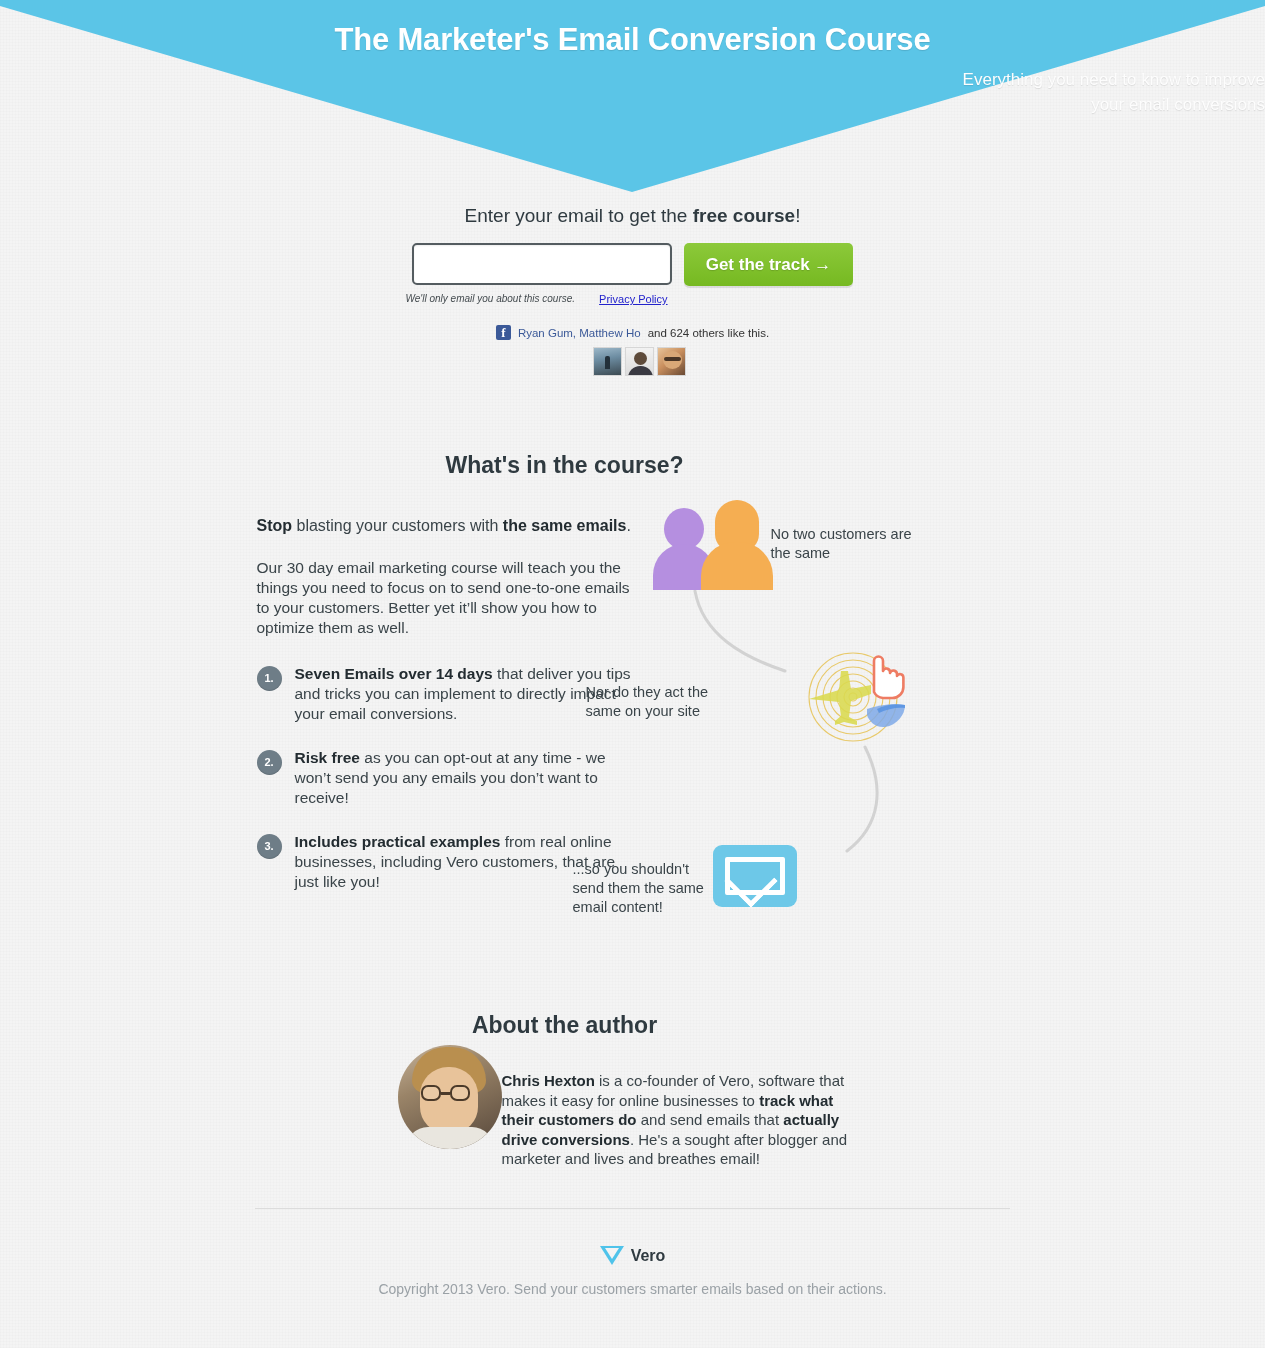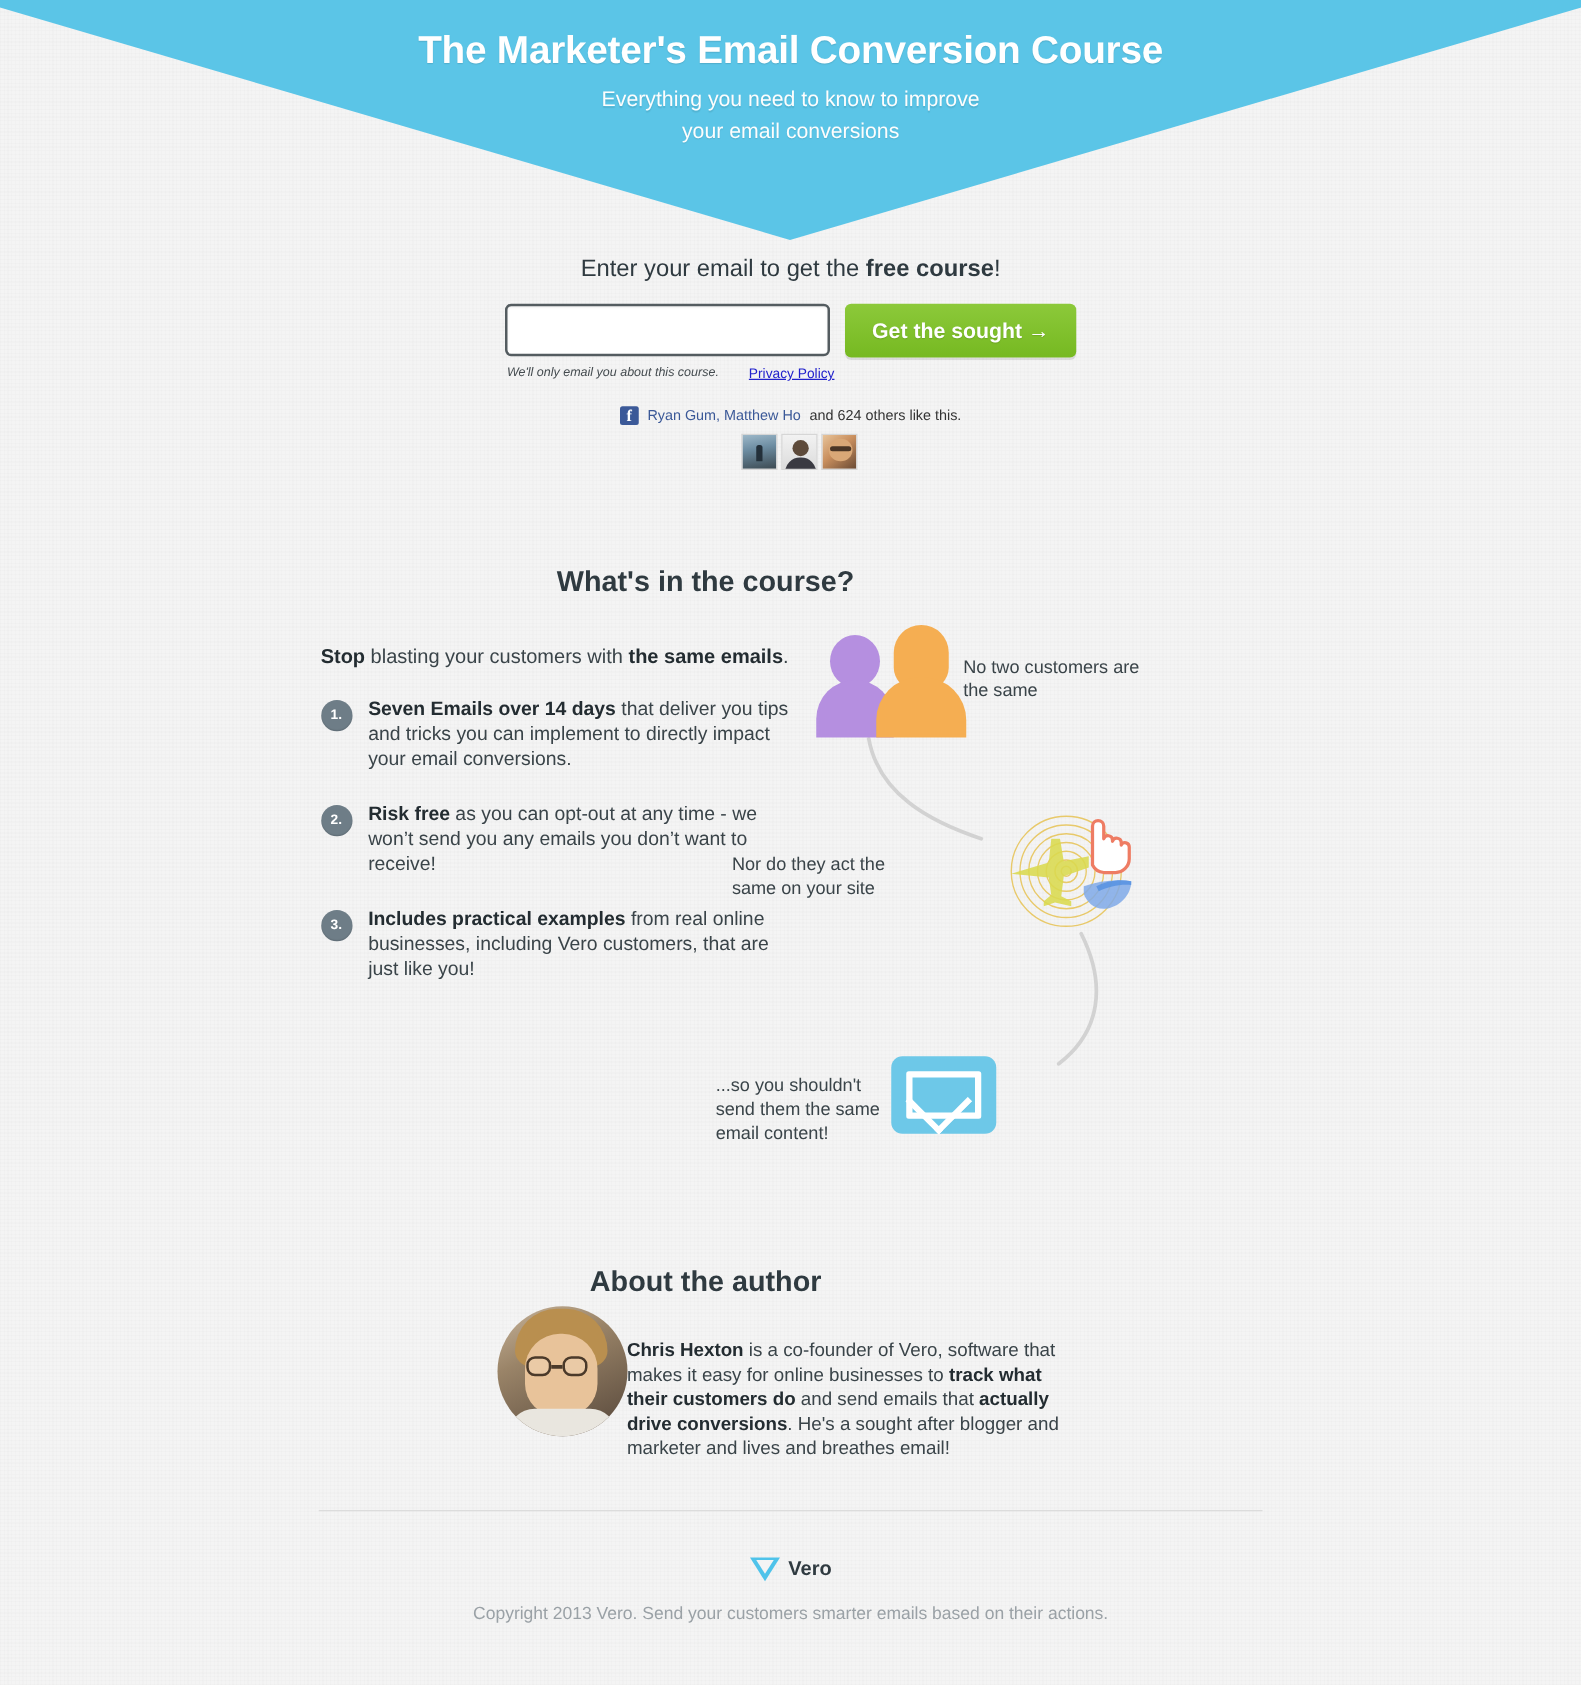--- a/index.html
+++ b/index.html
@@ -53,20 +53,21 @@
     text-shadow: 0 1px 1px rgba(0,0,0,0.12);
   }
   .banner-sub{
     margin:0;
     padding-top:9px;
     font-size:17px;
     line-height:25px;
     color:#fdfdfd;
     font-weight:normal;
     text-shadow: 0 1px 1px rgba(0,0,0,0.10);
+    text-align: right;
   }
 
   
   .signup{
     position:absolute;
     top:205px; left:0; width:1265px;
     text-align:center;
     z-index:3;
   }
   .signup-heading{
@@ -434,21 +435,21 @@
     <p class="banner-sub">Everything you need to know to improve</p>
     <p class="banner-sub" style="padding-top:0">your email conversions</p>
   </div>
 </div>
 
 <div class="signup">
   <div class="signup-heading"><span>Enter your email to get the </span><b>free course</b><span>!</span></div>
 
   <div class="signup-form">
     <input class="email-input" type="text" placeholder="" style="">
-    <button class="cta-button">Get the sought →</button>
+    <button class="cta-button">Get the track →</button>
   </div>
 
   <div class="signup-fineprint">
     <div class="fineprint-row">
       <span class="disclaimer">We'll only email you about this course.</span>
       <span class="privacy-link">Privacy Policy</span>
     </div>
   </div>
 </div>
 
@@ -466,20 +467,21 @@
 </div>
 
 <div class="section-heading" id="whats-in-course">What's in the course?</div>
 
 <div class="course-wrap">
   <div class="course-inner">
 
     <div class="course-left">
       <p class="lead"><b>Stop</b><span> blasting your customers with </span><b>the same emails</b><span>.</span></p>
 
+      <p class="para">Our 30 day email marketing course will teach you the things you need to focus on to send one-to-one emails to your customers. Better yet it’ll show you how to optimize them as well.</p>
 
       <ul class="numlist">
         <li class="numitem">
           <span class="num-badge">1.</span>
           <span class="num-text"><b>Seven Emails over 14 days</b><span> that deliver you tips and tricks you can implement to directly impact your email conversions.</span></span>
         </li>
         <li class="numitem">
           <span class="num-badge">2.</span>
           <span class="num-text"><b>Risk free</b><span> as you can opt-out at any time - we won’t send you any emails you don’t want to receive!</span></span>
         </li>

